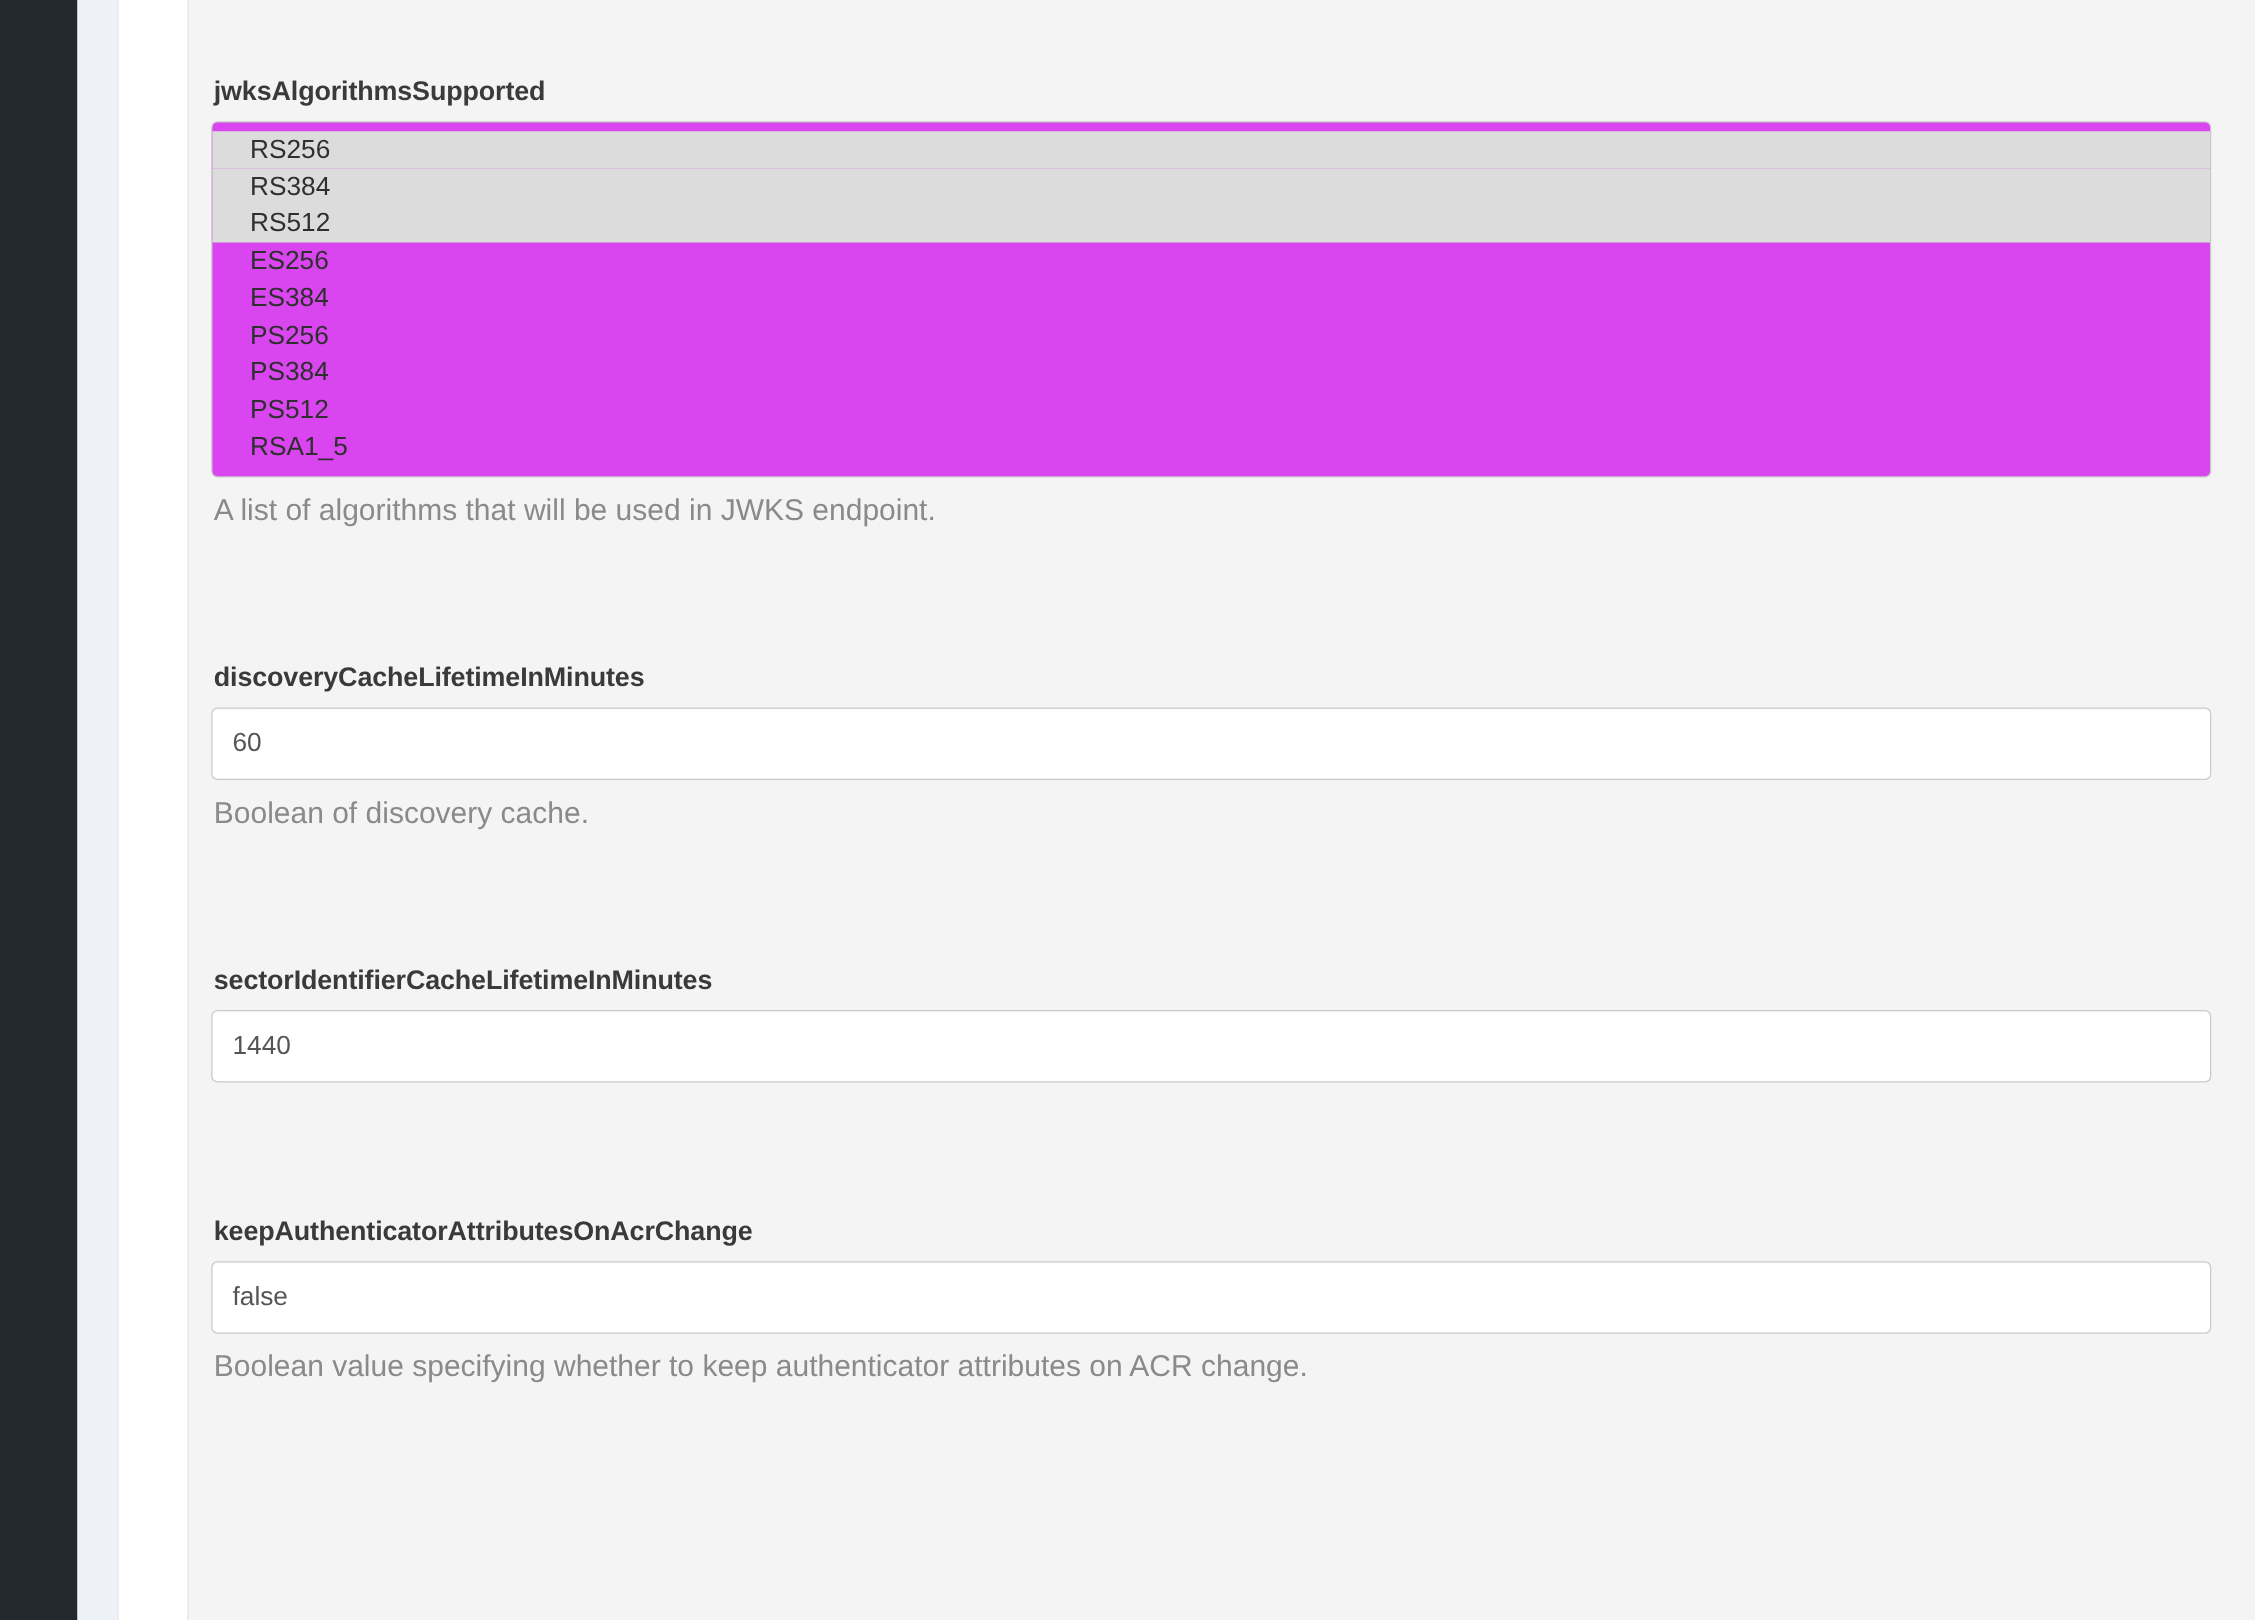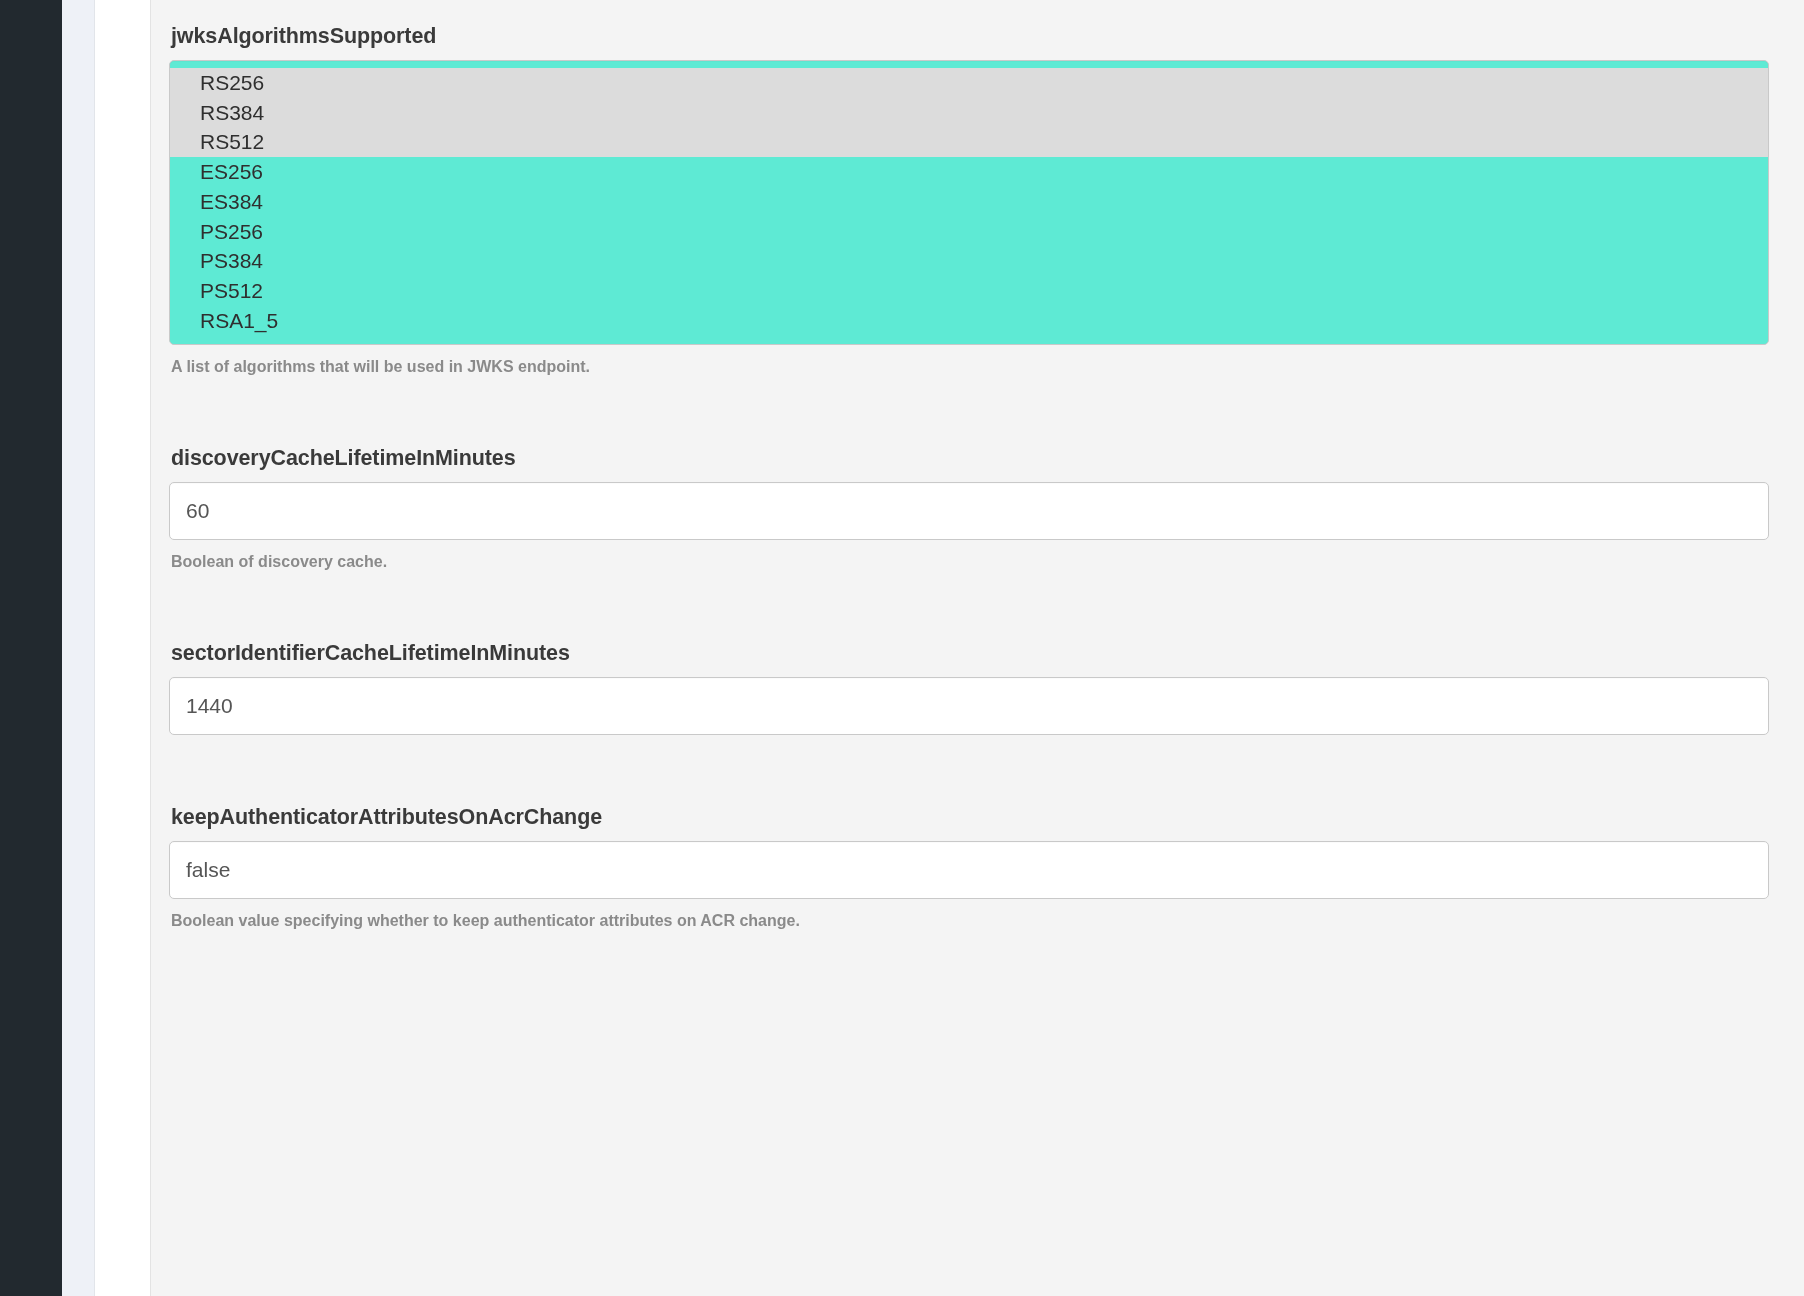--- a/index.html
+++ b/index.html
@@ -54,61 +54,61 @@
   }
   .field-label {
     font-size: 21.5px;
     font-weight: bold;
     color: #3a3a3a;
     letter-spacing: -0.1px;
     margin: 0 0 11px 0;
     padding-left: 2px;
   }
   .multiselect {
-    background: #5eead4;
+    background: #d946ef;
     border: 1px solid #c9c9c9;
     border-radius: 5px;
     padding: 7px 0 9px 0;
     width: 1600px;
     box-shadow: inset 0 1px 1px rgba(0,0,0,0.02);
   }
   .option {
     font-size: 21px;
     color: #2f2f2f;
     line-height: 1.415;
     padding: 0 0 0 30px;
     white-space: nowrap;
   }
   .option.selected {
     background: #dcdcdc;
   }
   .help-text {
-    font-size: 16px;
+    font-size: 24px;
     color: #8a8a8a;
     margin: 13px 0 0 2px;
-    font-weight: bold;
+    font-weight: normal;
   }
   .text-input {
     width: 1600px;
     height: 58px;
     background: #ffffff;
     border: 1px solid #c9c9c9;
     border-radius: 5px;
     font-size: 21px;
     color: #555555;
     padding: 0 16px;
     font-family: "Liberation Sans", sans-serif;
     display: flex;
     align-items: center;
     box-shadow: inset 0 1px 1px rgba(0,0,0,0.02);
     text-align: center;
   }
   .spacer-lg { height: 70px; }
   .spacer-top { height: 24px; }
-  .field-block { margin-bottom: 0; }
+  .field-block { margin-bottom: 0; margin-top: 37px; }
 </style>
 </head>
 <body>
 
 <div class="app">
 
   <div class="dark-rail"></div>
   <div class="light-gap"></div>
 
   <div class="content-wrap">

